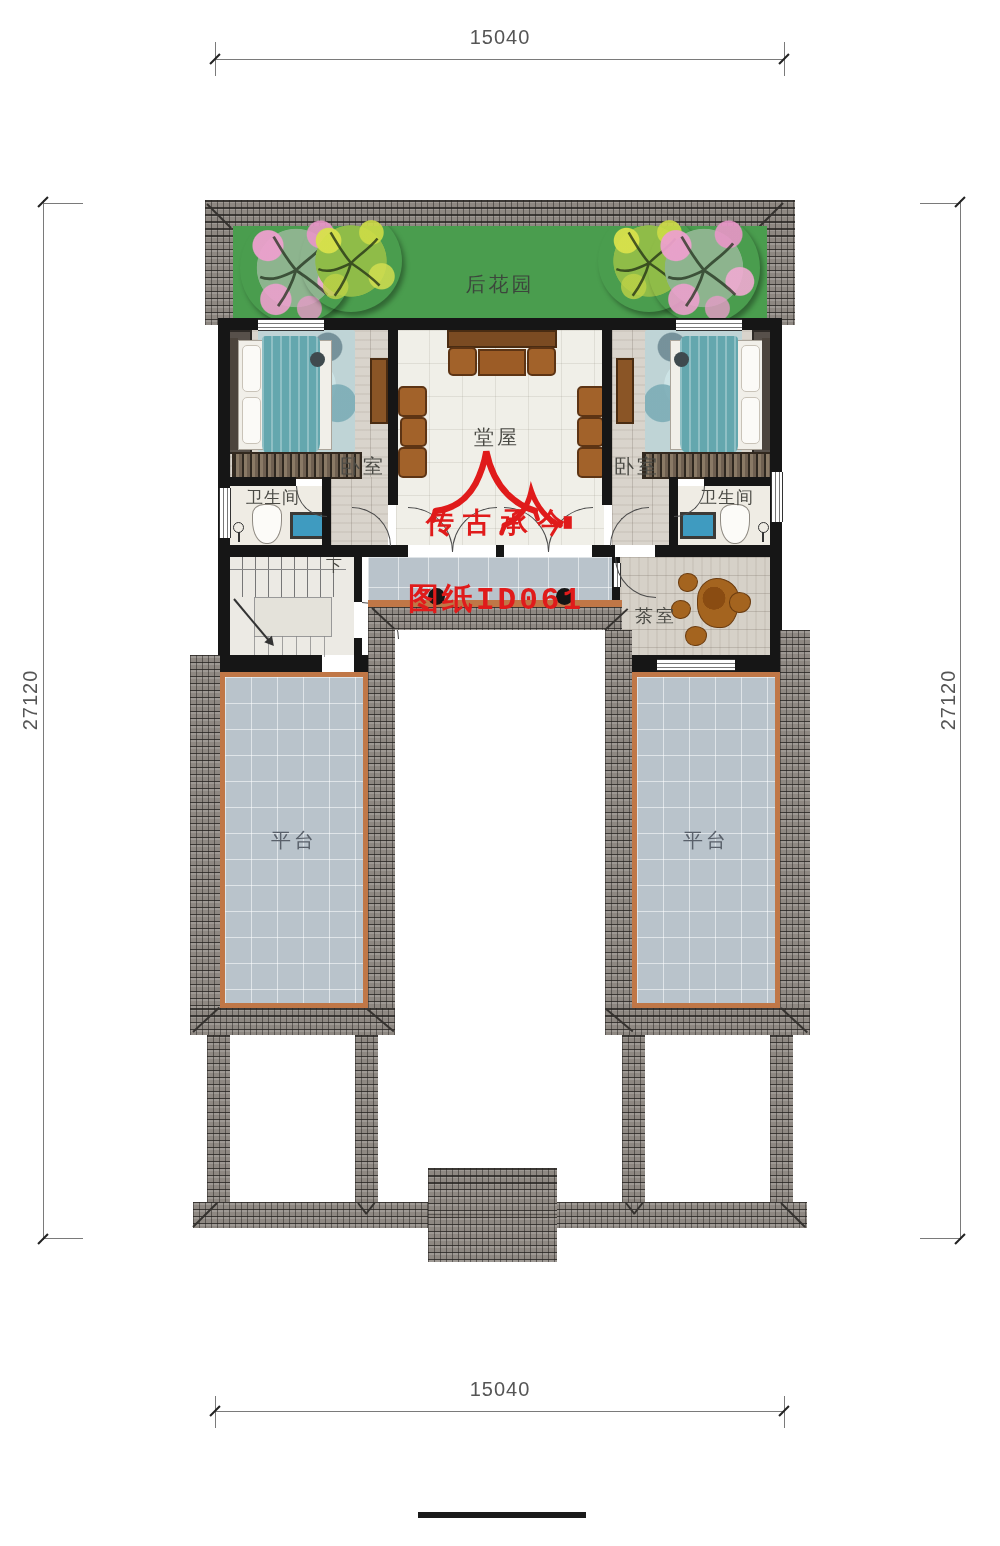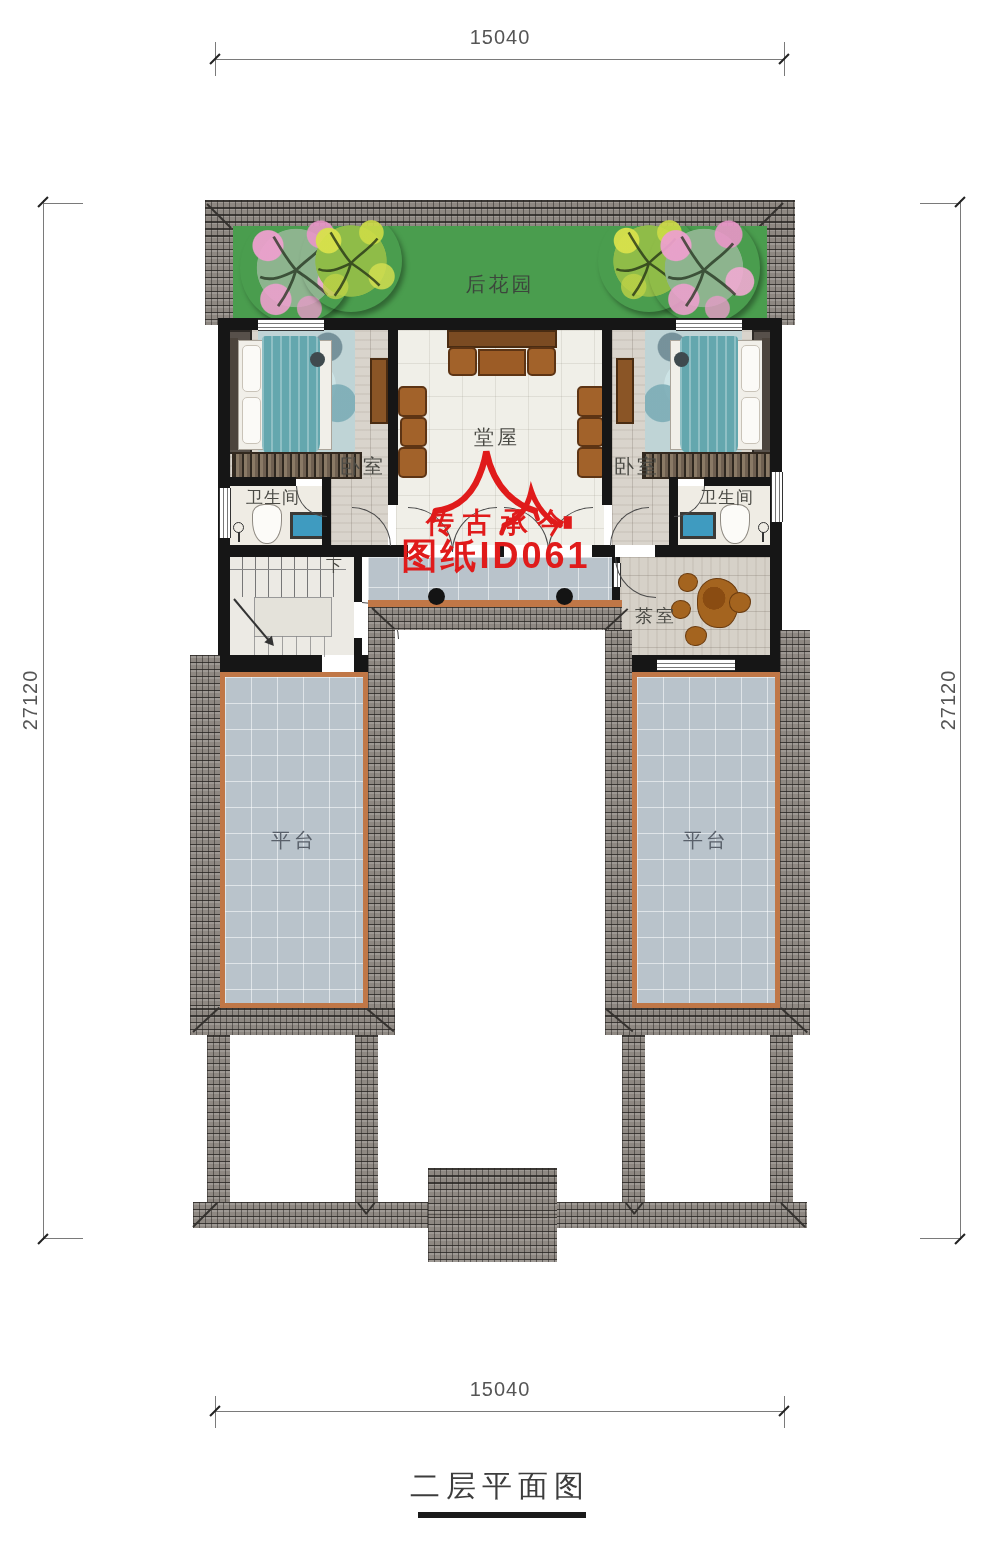--- a/index.html
+++ b/index.html
@@ -288,25 +288,24 @@
   <div class="lbl" style="left:727px;top:497px;font-size:17px;letter-spacing:1px;">卫生间</div>
   <div class="lbl" style="left:656px;top:616px;font-size:18px;">茶室</div>
 
   <svg class="abs" style="left:430px;top:446px;width:145px;height:90px;" viewBox="0 0 160 100">
     <path d="M6,72 C26,70 40,60 50,42 C56,30 60,18 62,6 C66,26 74,42 86,54 C95,63 106,69 116,72" stroke="#e01b1b" stroke-width="7" fill="none" stroke-linecap="round"></path>
     <path d="M82,88 C98,82 108,68 112,50 C118,68 130,82 144,88" stroke="#e01b1b" stroke-width="6" fill="none" stroke-linecap="round"></path>
     <path d="M6,72 l-3,11 M116,72 l3,9 M82,88 l-3,9" stroke="#e01b1b" stroke-width="5" fill="none" stroke-linecap="round"></path>
     <rect x="148" y="78" width="9" height="14" fill="#e01b1b"></rect>
   </svg>
   <div class="wm red" style="left:500px;top:504px;font-size:28px;letter-spacing:9px;">传古承今</div>
-  <div class="wm red" style="left:496px;top:532px;font-size:36px;letter-spacing:3px;">图纸ID061</div>
+  <div class="wm red" style="left:496px;top:578px;font-size:31px;letter-spacing:3px;font-family:Liberation Mono, monospace;">图纸ID061</div>
 
   <div class="dline" style="left:215px;top:1411px;width:570px;height:1px;"></div>
   <div class="dline" style="left:215px;top:1396px;width:1px;height:32px;"></div>
   <div class="dline" style="left:784px;top:1396px;width:1px;height:32px;"></div>
   <div class="tick" style="left:208px;top:1410px;"></div>
   <div class="tick" style="left:777px;top:1410px;"></div>
   <div class="dimt" style="left:500px;top:1378px;transform:translateX(-50%);">15040</div>
 
-  <div class="abs" style="left:500px;top:1466px;transform:translateX(-50%);font-size:30px;color:#3d3d3d;letter-spacing:6px;white-space:nowrap;">二层平面图</div>
   <div class="abs" style="left:418px;top:1512px;width:168px;height:6px;background:#1a1a1a;"></div>
 
 </div>
 
 </body></html>

